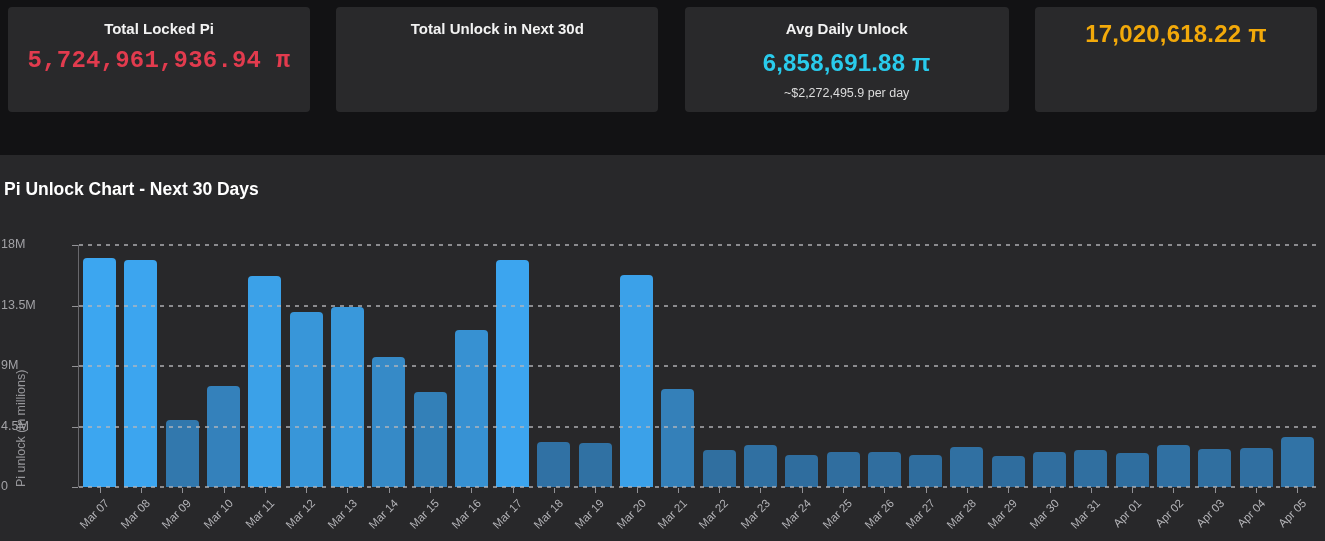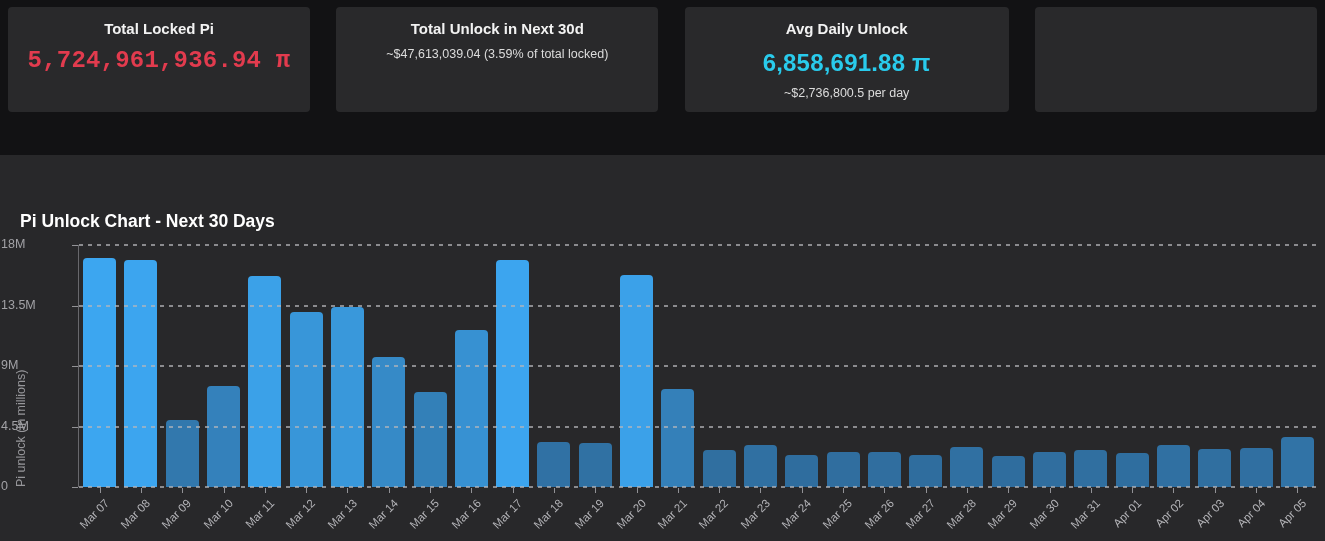--- a/index.html
+++ b/index.html
@@ -48,25 +48,24 @@
   
   .chart-panel {
     position: absolute;
     left: 0; top: 155px;
     width: 1325px;
     height: 386px;
     background: #28282a;
   }
   .chart-title {
     position: absolute;
-    left: 20px; top: 24px;
+    left: 4px; top: 24px;
     font-size: 17.5px;
     font-weight: 700;
     color: #ffffff;
-    margin-top: 32px;
   }
   .y-axis-title {
     position: absolute;
     left: 14px; top: 90px;
     height: 242px;
     display: flex;
     align-items: center;
     writing-mode: vertical-rl;
     transform: rotate(180deg);
     font-size: 12.5px;
@@ -125,28 +124,28 @@
 
 <div class="page">
 
   <div class="stats-row">
     <div class="stat-card card-w1">
       <div class="card-title">Total Locked Pi</div>
       <div class="card-value" style="color: rgb(226, 59, 78); font-family: Liberation Mono, monospace;">5,724,961,936.94 π</div>
     </div>
     <div class="stat-card card-w2">
       <div class="card-title">Total Unlock in Next 30d</div>
-      <div class="card-sub">~$47,613,039.04 (3.59% of total locked)</div>
     </div>
     <div class="stat-card card-w3">
       <div class="card-title">Avg Daily Unlock</div>
       <div class="card-value" style="color: rgb(41, 203, 236); margin-top: 12px;">6,858,691.88 π</div>
-      <div class="card-sub">~$2,736,800.5 per day</div>
+      <div class="card-sub">~$2,272,495.9 per day</div>
     </div>
     <div class="stat-card card-w4">
+      <div class="card-value" style="color: rgb(242, 169, 10);">17,020,618.22 π</div>
     </div>
   </div>
 
   <div class="chart-panel">
     <div class="chart-title">Pi Unlock Chart - Next 30 Days</div>
     <div class="y-axis-title">Pi unlock (in millions)</div>
     <div id="plot">
         <div class="gridline" style="top: 241px;"></div>
         <div class="y-tick" style="top: 242px;"></div>
         <div class="y-label" style="top: 234px;">0</div>

